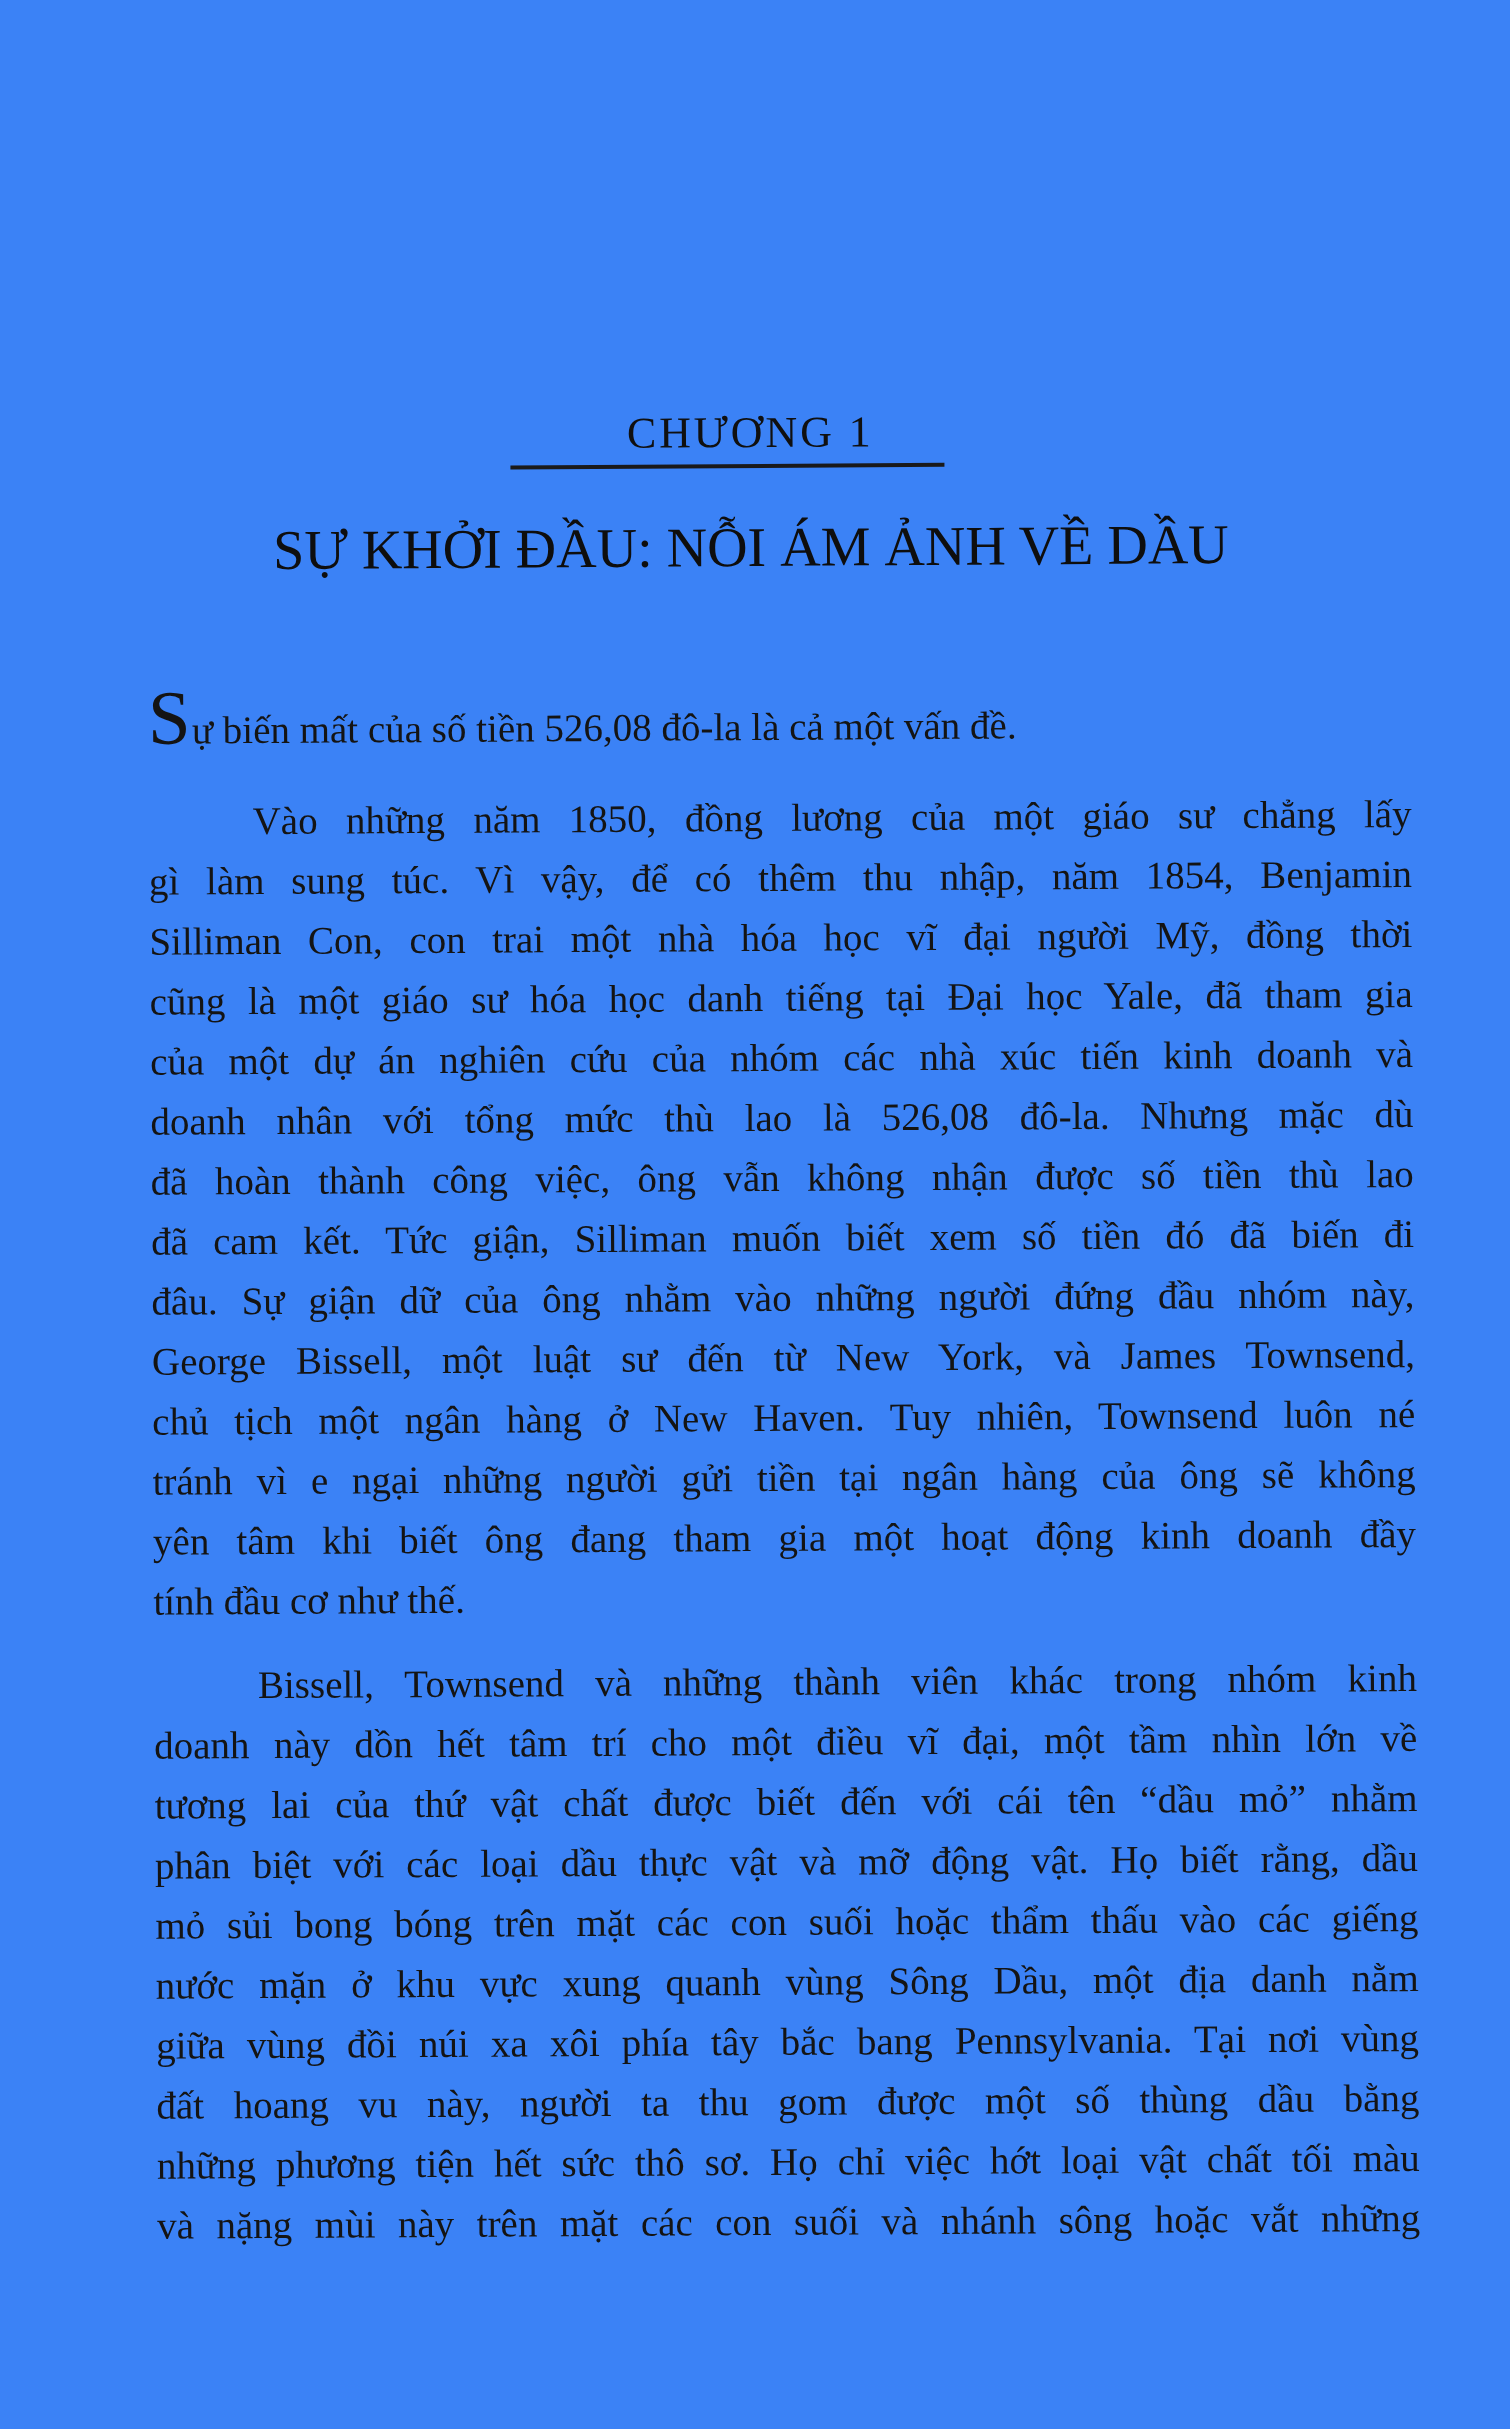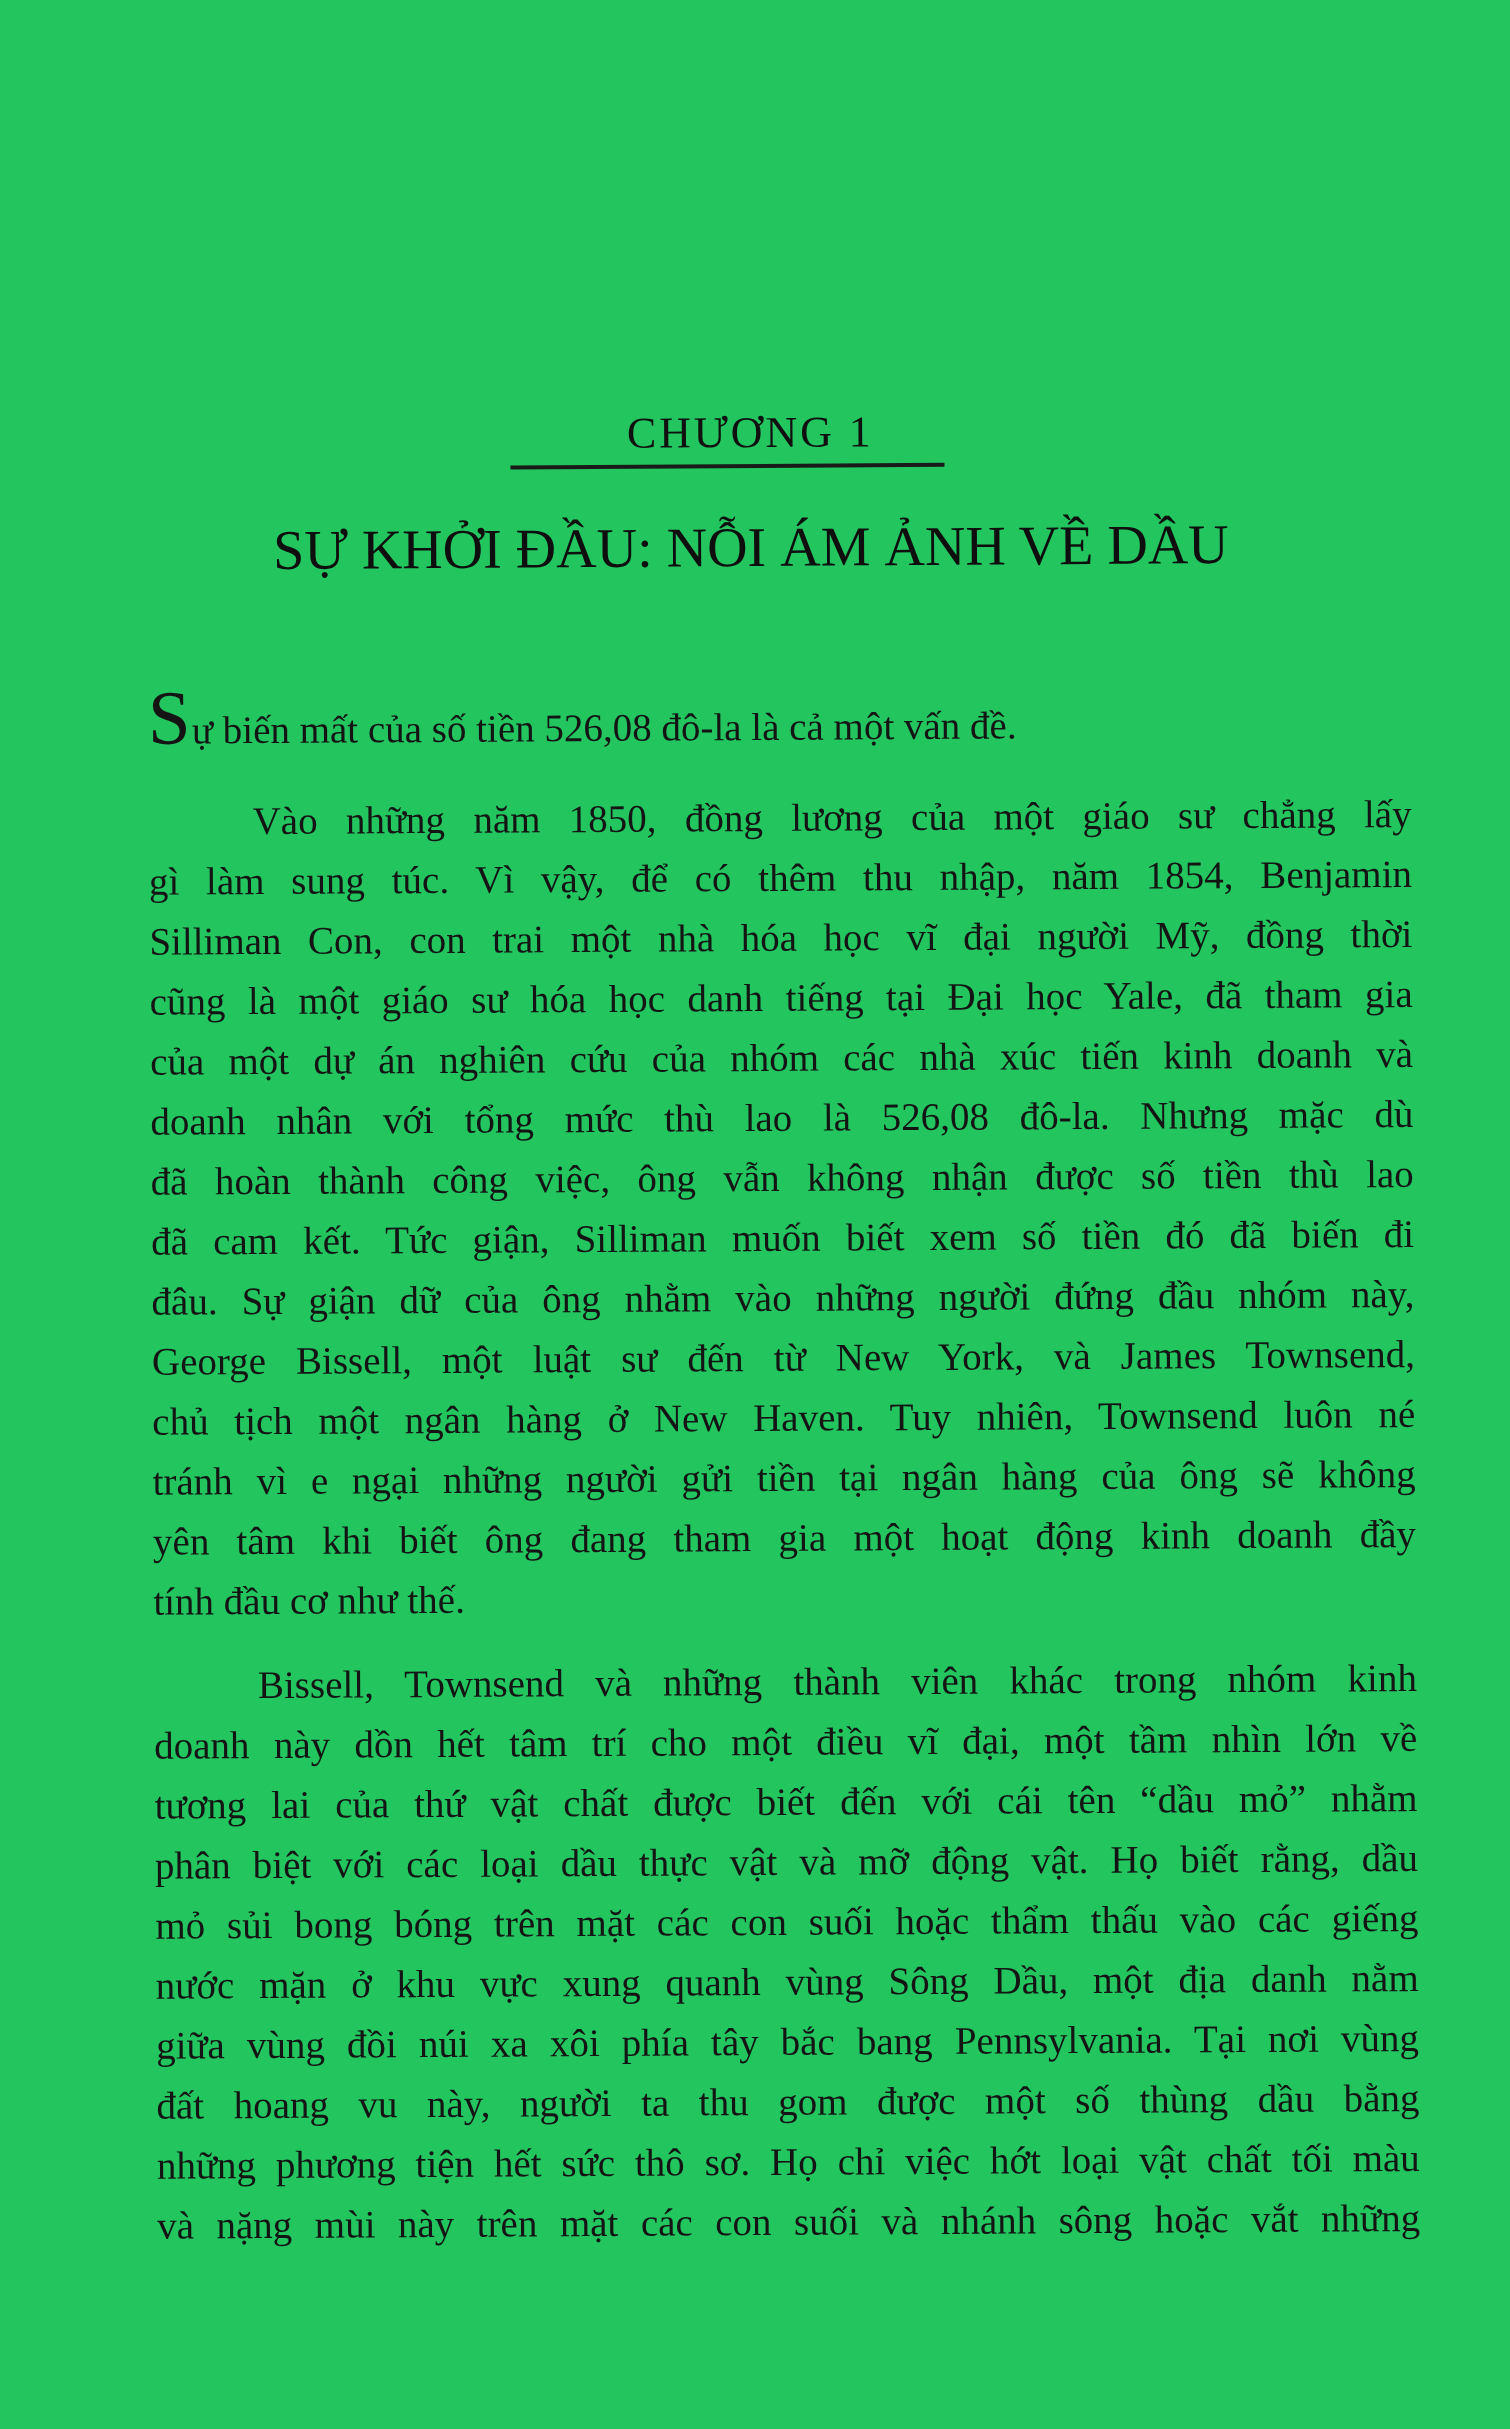--- a/index.html
+++ b/index.html
@@ -4,21 +4,21 @@
 <style>
   html, body {
     margin: 0;
     padding: 0;
     background: #e8e8e8;
   }
   .page {
     position: relative;
     width: 1510px;
     height: 2429px;
-    background: #22c55e;
+    background: #3b82f6;
     overflow: hidden;
     font-family: "Liberation Serif", "DejaVu Serif", serif;
     color: #141414;
   }
   .content {
     position: absolute;
     inset: 0;
     transform: rotate(-0.35deg);
     transform-origin: 50% 50%;
   }

